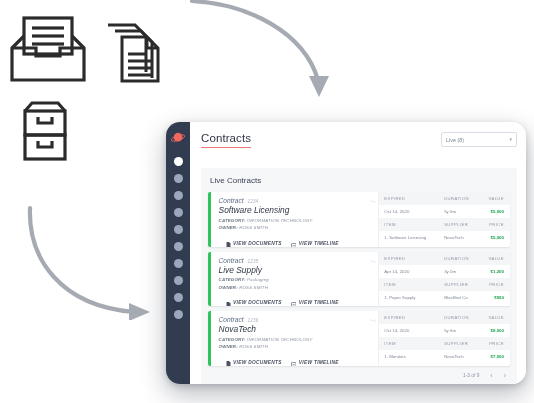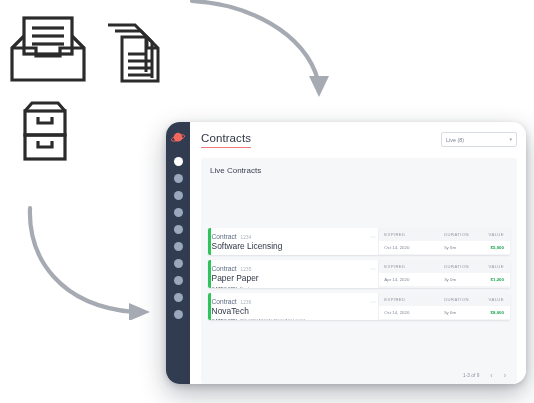--- a/index.html
+++ b/index.html
@@ -62,37 +62,37 @@
   #status-filter {
     width: 76px; height: 15px;
     border: 1px solid #d8dce4; border-radius: 2px;
     background: #fff; display: flex; align-items: center;
     justify-content: space-between; padding: 0 4px;
   }
   #status-filter-value { font-size: 5.4px; color: #7c8597; }
   .caret { font-size: 5px; color: #9aa2b1; line-height: 1; }
 
   #panel {
-    margin-top: 10px; flex: 1;
+    margin-top: 20px; flex: 1;
     background: #f6f7f9; border-radius: 3px;
     padding: 7px 7px 0 7px;
-    display: flex; flex-direction: column; min-height: 0; gap: 46px;
+    display: flex; flex-direction: column; min-height: 0;
   }
   #panel-title { font-size: 8px; color: #3a4254; margin: 1px 0 7px 2px; }
 
   #card-list { display: flex; flex-direction: column; gap: 5px; flex: 1; min-height: 0; }
 
   .contract-card {
     background: #ffffff; border-radius: 2px;
     box-shadow: 0 1px 2px rgba(30,40,60,.10);
     display: flex; overflow: hidden; height: 55px;
   }
   .card-accent { width: 2.6px; flex: 0 0 2.6px; background: #2fc35c; }
 
-  .card-left { flex: 1 1 56%; padding: 5px 4px 4px 1px; position: relative; min-width: 0; }
+  .card-left { flex: 1 1 56%; padding: 5px 4px 4px 8px; position: relative; min-width: 0; font-style: italic; }
   .row-line { display: flex; align-items: baseline; gap: 4px; }
   .contract-word { font-size: 6.6px; color: #5d6c82; }
   .contract-id  { font-size: 4.6px; color: #aab1bd; letter-spacing: .2px; }
   .contract-name { font-size: 8.4px; color: #2f3545; margin-top: 1px; }
   .meta { font-size: 4.4px; color: #8b93a2; margin-top: 2.5px; letter-spacing: .15px; }
   .meta b { color: #6c7585; font-weight: 700; }
   .kebab {
     position: absolute; right: 4px; top: 6px;
     font-size: 6px; color: #aab1bd; line-height: 3.2px;
     letter-spacing: 0; writing-mode: vertical-rl;
@@ -267,21 +267,21 @@
       </div>
     </div>
             </div>
             <div class="contract-card">
     <div class="card-accent"></div>
     <div class="card-left">
       <div class="row-line">
         <span class="contract-word">Contract</span>
         <span class="contract-id">1235</span>
       </div>
-      <div class="contract-name">Paper Paper</div>
+      <div class="contract-name">Live Supply</div>
       <div class="meta">
         <b>CATEGORY:</b>
         <span>Packaging</span>
       </div>
       <div class="meta">
         <b>OWNER:</b>
         <span>ROSS SMITH</span>
       </div>
       <div class="card-actions">
         <div class="action">

